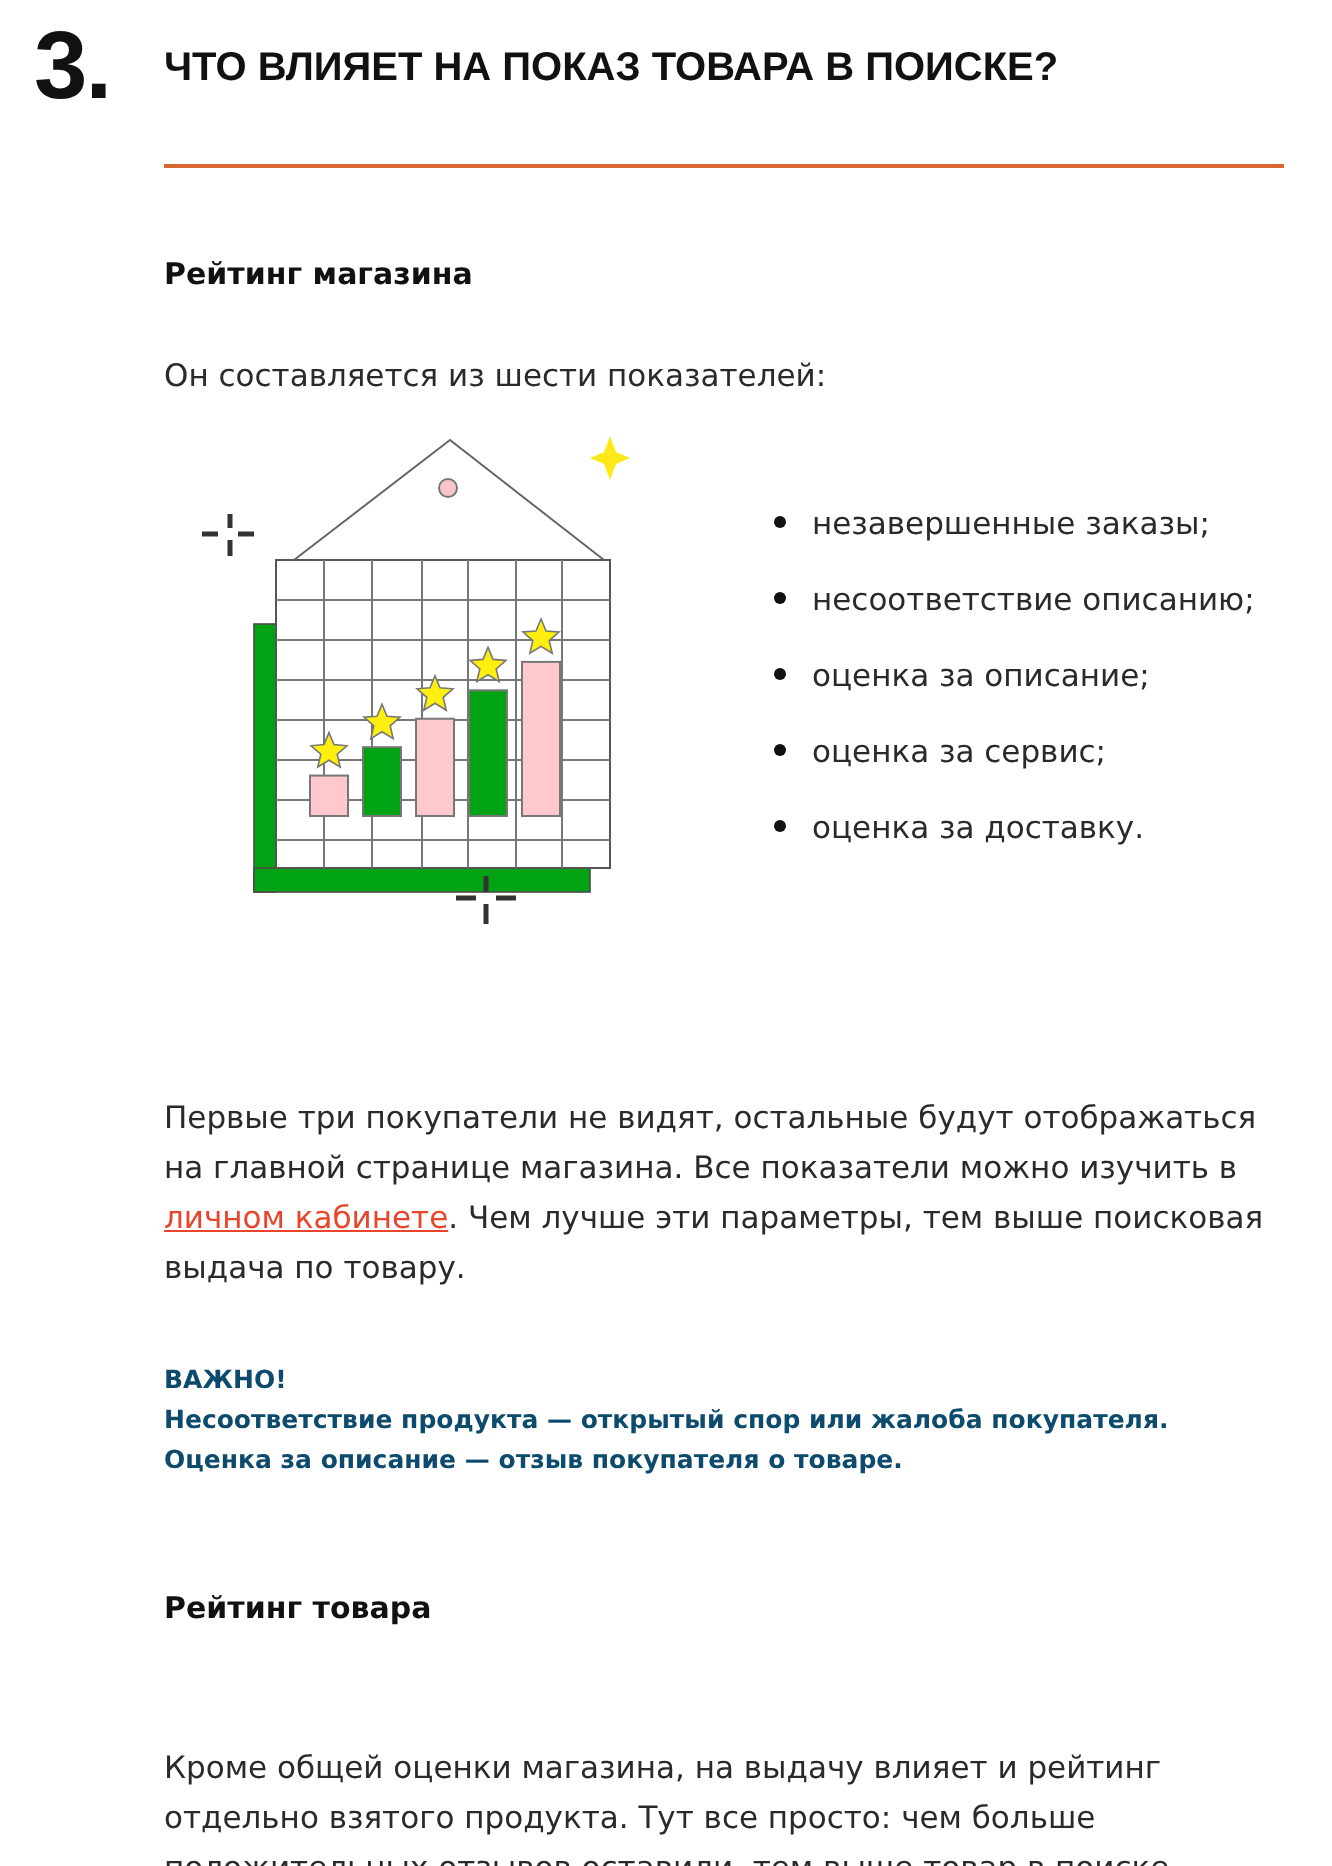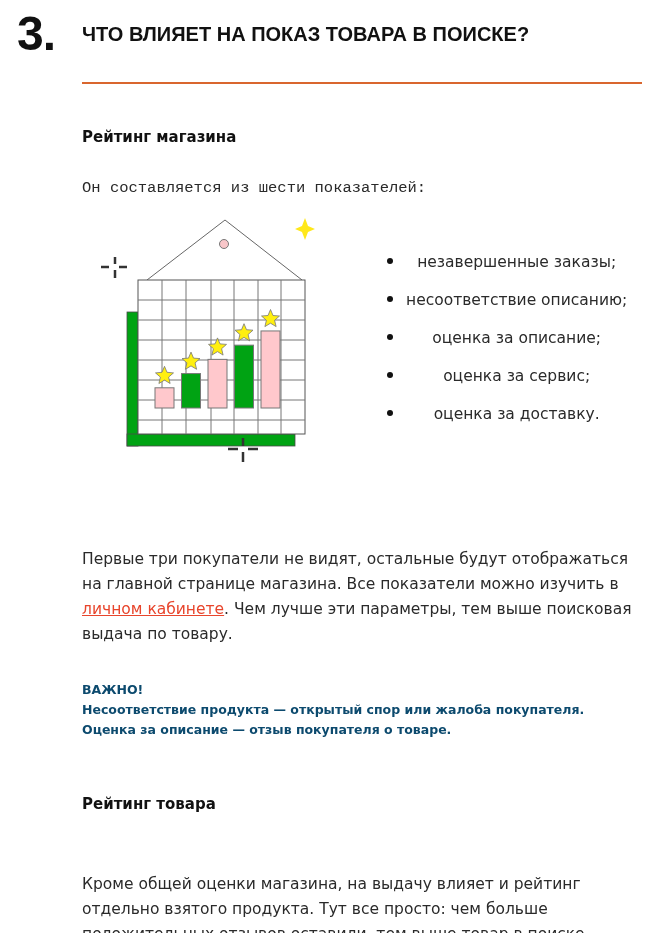--- a/index.html
+++ b/index.html
@@ -6,35 +6,35 @@
   body { width: 666px; height: 933px; position: relative; overflow: hidden;
          font-family: "DejaVu Sans", sans-serif; color: #1a1a1a; }
   .num { position: absolute; left: 17px; top: 6px; font-family: "Liberation Sans", sans-serif;
          font-weight: bold; font-size: 48px; line-height: 56px; color: #111; letter-spacing: -1px; }
   .h1 { position: absolute; left: 82px; top: 20px; font-family: "Liberation Sans", sans-serif;
         font-weight: bold; font-size: 20px; line-height: 28px; color: #111; white-space: nowrap; }
   .divider { position: absolute; left: 82px; top: 82px; width: 560px; height: 2px; background: #d9662e; }
   .h2 { position: absolute; left: 82px; font-weight: bold; font-size: 15px; line-height: 20px; color: #111; }
   .p { position: absolute; left: 82px; font-size: 15.5px; line-height: 25px; color: #2a2a2a; margin: 0; }
   .bullets { position: absolute; left: 385px; top: 243px; margin: 0; padding: 0; list-style: none; }
-  .bullets li { position: relative; padding-left: 21px; font-size: 15.5px; line-height: 38px; color: #2a2a2a; white-space: nowrap; text-align: center; }
+  .bullets li { position: relative; padding-left: 21px; font-size: 15.5px; line-height: 38px; color: #2a2a2a; white-space: nowrap; }
   .bullets li .dot { position: absolute; left: 2px; top: 15px; width: 6px; height: 6px; border-radius: 50%; background: #111; }
   .link { color: #e8452c; text-decoration: underline; }
   .important { position: absolute; left: 82px; top: 680px; font-weight: bold; font-size: 12.5px; line-height: 20px; color: #0c4a6e; }
   .illus { position: absolute; left: 95px; top: 212px; }
 </style>
 </head>
 <body>
 
 <div class="num">3.</div>
 <div class="h1">ЧТО ВЛИЯЕТ НА ПОКАЗ ТОВАРА В ПОИСКЕ?</div>
 <div class="divider"></div>
 
 <div class="h2" style="top:127px;">Рейтинг магазина</div>
-<p class="p" style="top:176px;font-family:Liberation Mono, monospace;">Он составляется из шести показателей:</p>
+<p class="p" style="top:176px;">Он составляется из шести показателей:</p>
 
 <svg class="illus" width="230" height="255" viewBox="0 0 230 255">
 
   <path d="M210 6 L213 14 L220 17 L213 20 L210 28 L207 20 L200 17 L207 14 Z" fill="#ffe81a"></path>
 
   <g stroke="#333" stroke-width="2.5">
     <line x1="20" y1="45" x2="20" y2="52"></line>
     <line x1="20" y1="58" x2="20" y2="66"></line>
     <line x1="6" y1="55" x2="14" y2="55"></line>
     <line x1="24" y1="55" x2="32" y2="55"></line>

